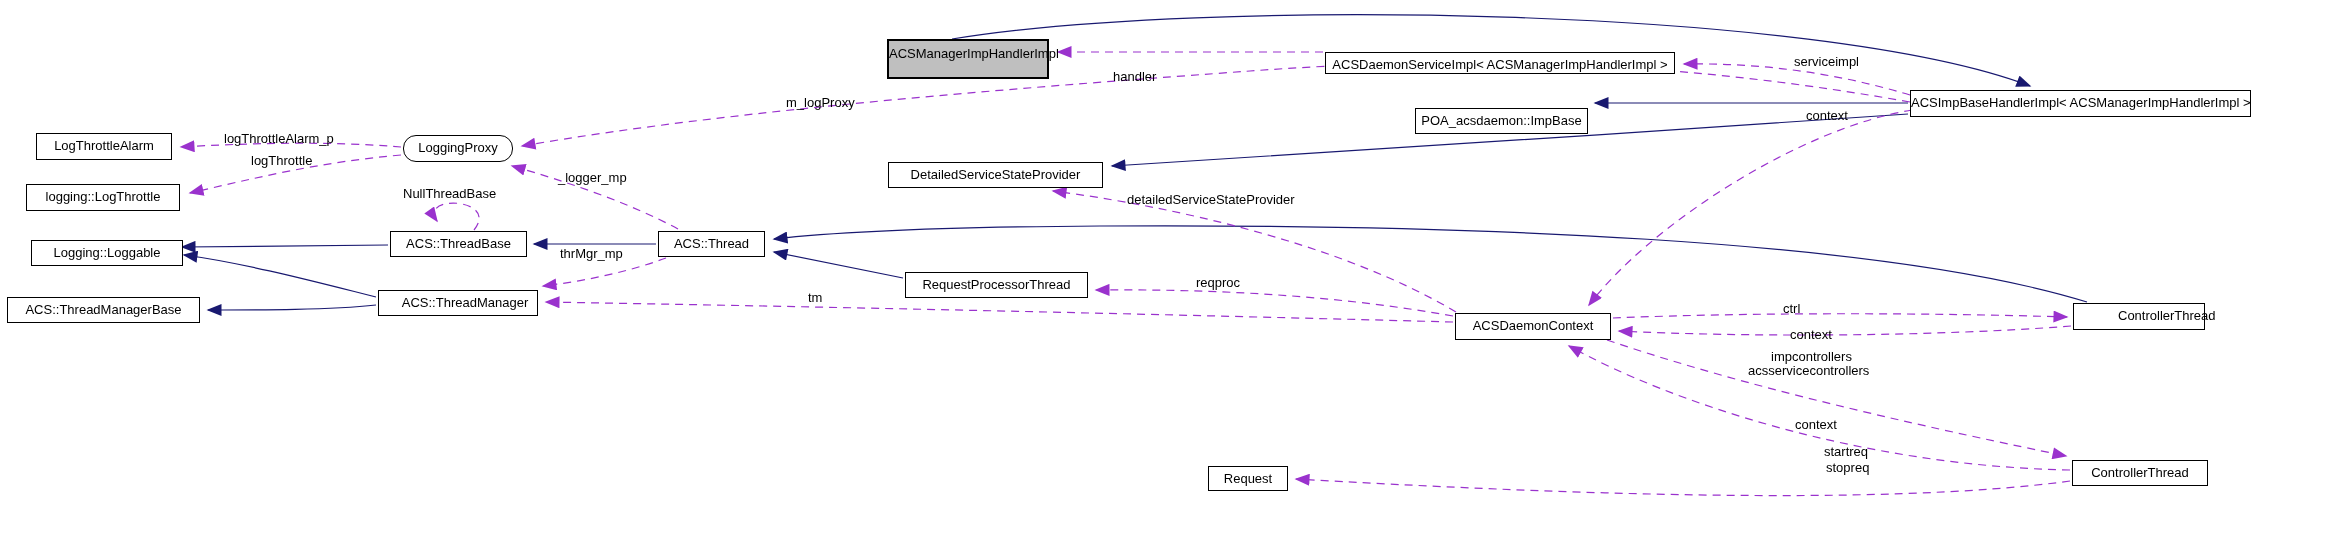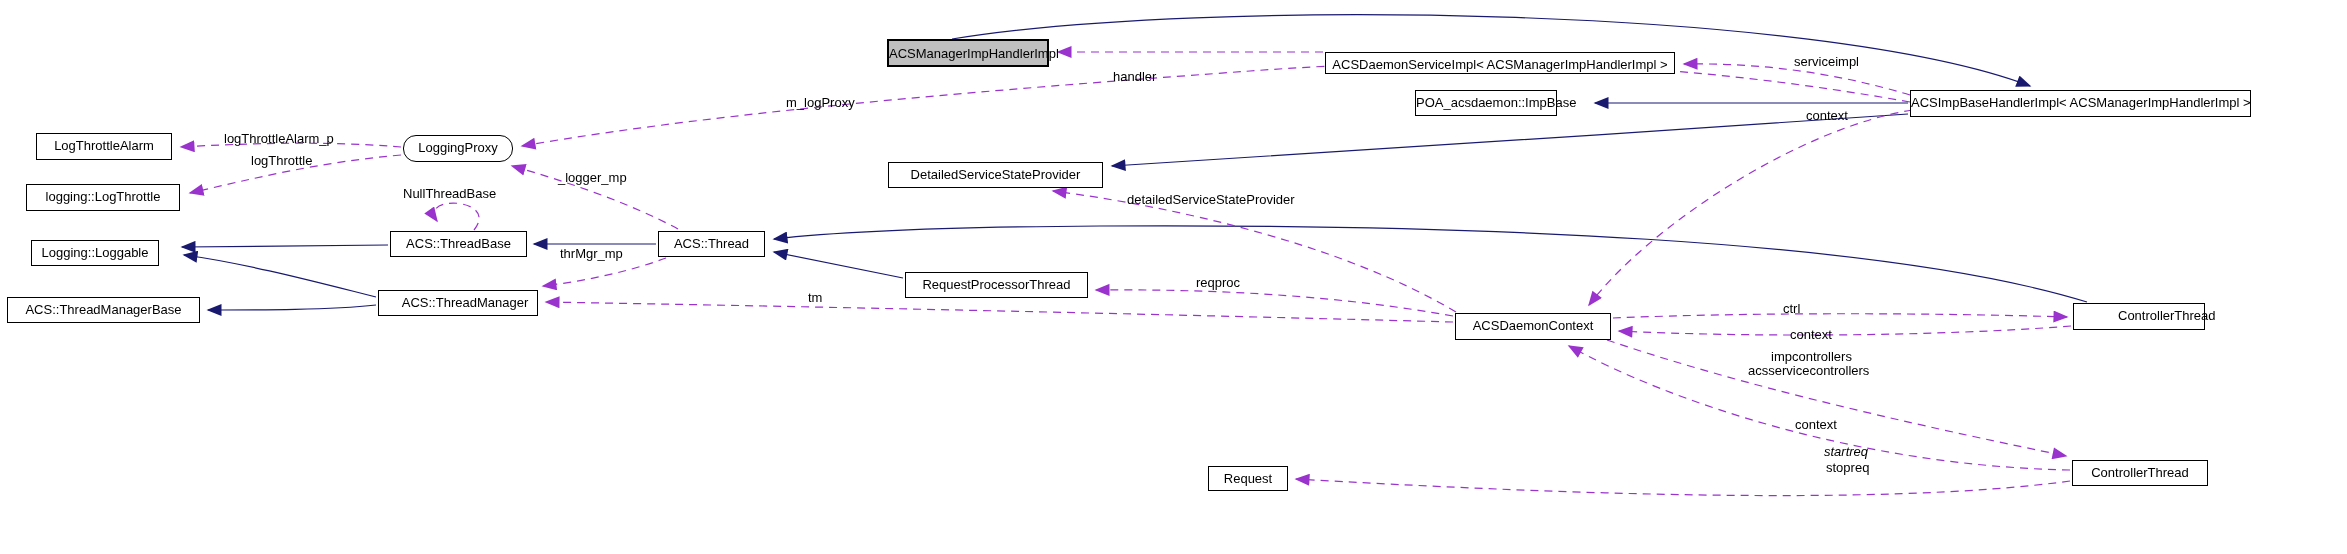--- a/index.html
+++ b/index.html
@@ -78,29 +78,29 @@
       <path d="M 1453 316 C 1330 294 1205 289 1096 290" marker-end="url(#ah-purple)"></path>
       <path d="M 1456 312 C 1340 243 1170 206 1053 191" marker-end="url(#ah-purple)"></path>
       <path d="M 1613 318 C 1760 312 1940 313 2067 317" marker-end="url(#ah-purple)"></path>
       <path d="M 2071 326 C 1930 337 1740 337 1619 331" marker-end="url(#ah-purple)"></path>
       <path d="M 1607 340 C 1760 392 1950 432 2066 456" marker-end="url(#ah-purple)"></path>
       <path d="M 2070 470 C 1860 466 1670 402 1569 346" marker-end="url(#ah-purple)"></path>
       <path d="M 2070 481 C 1880 507 1540 493 1296 479" marker-end="url(#ah-purple)"></path>
     </g>
   </svg>
 
-  <div class="node hl" style="left:887px;top:39px;width:162px;height:28px;line-height:25px;">ACSManagerImpHandlerImpl</div>
+  <div class="node hl" style="left:887px;top:39px;width:162px;height:40px;line-height:25px;">ACSManagerImpHandlerImpl</div>
   <div class="node" style="left:1325px;top:52px;width:350px;height:22px;">ACSDaemonServiceImpl&lt; ACSManagerImpHandlerImpl &gt;</div>
-  <div class="node" style="left:1415px;top:90px;width:142px;height:26px;">POA_acsdaemon::ImpBase</div>
+  <div class="node" style="left:1415px;top:108px;width:173px;height:26px;">POA_acsdaemon::ImpBase</div>
   <div class="node" style="left:1910px;top:90px;width:341px;height:27px;">ACSImpBaseHandlerImpl&lt; ACSManagerImpHandlerImpl &gt;</div>
   <div class="node" style="left:36px;top:133px;width:136px;height:27px;">LogThrottleAlarm</div>
   <div class="node" style="left:26px;top:184px;width:154px;height:27px;">logging::LogThrottle</div>
   <div class="node" style="left:403px;top:135px;width:110px;height:27px;border-radius:13px;">LoggingProxy</div>
   <div class="node" style="left:390px;top:231px;width:137px;height:26px;">ACS::ThreadBase</div>
-  <div class="node" style="left:31px;top:240px;width:128px;height:26px;">Logging::Loggable</div>
+  <div class="node" style="left:31px;top:240px;width:152px;height:26px;">Logging::Loggable</div>
   <div class="node" style="left:7px;top:297px;width:193px;height:26px;">ACS::ThreadManagerBase</div>
   <div class="node" style="left:378px;top:290px;width:160px;height:26px;padding-left:14px;">ACS::ThreadManager</div>
   <div class="node" style="left:658px;top:231px;width:107px;height:26px;">ACS::Thread</div>
   <div class="node" style="left:888px;top:162px;width:215px;height:26px;">DetailedServiceStateProvider</div>
   <div class="node" style="left:905px;top:272px;width:183px;height:26px;">RequestProcessorThread</div>
   <div class="node" style="left:1455px;top:313px;width:156px;height:27px;">ACSDaemonContext</div>
   <div class="node" style="left:2073px;top:303px;width:132px;height:27px;padding-left:44px;">ControllerThread</div>
   <div class="node" style="left:2072px;top:460px;width:136px;height:26px;">ControllerThread</div>
   <div class="node" style="left:1208px;top:466px;width:80px;height:25px;">Request</div>
 
@@ -114,16 +114,16 @@
   <div class="elabel" style="left:560px;top:246px;">thrMgr_mp</div>
   <div class="elabel" style="left:1127px;top:192px;">detailedServiceStateProvider</div>
   <div class="elabel" style="left:808px;top:290px;">tm</div>
   <div class="elabel" style="left:1196px;top:275px;">reqproc</div>
   <div class="elabel" style="left:1806px;top:108px;">context</div>
   <div class="elabel" style="left:1783px;top:301px;text-align:center;">ctrl</div>
   <div class="elabel" style="left:1790px;top:327px;">context</div>
   <div class="elabel" style="left:1771px;top:349px;">impcontrollers</div>
   <div class="elabel" style="left:1748px;top:363px;">acsservicecontrollers</div>
   <div class="elabel" style="left:1795px;top:417px;">context</div>
-  <div class="elabel" style="left:1824px;top:444px;font-style:italic;">startreq</div>
+  <div class="elabel" style="left:1824px;top:444px;">startreq</div>
   <div class="elabel" style="left:1826px;top:460px;">stopreq</div>
 
 </div>
 
 </body></html>

